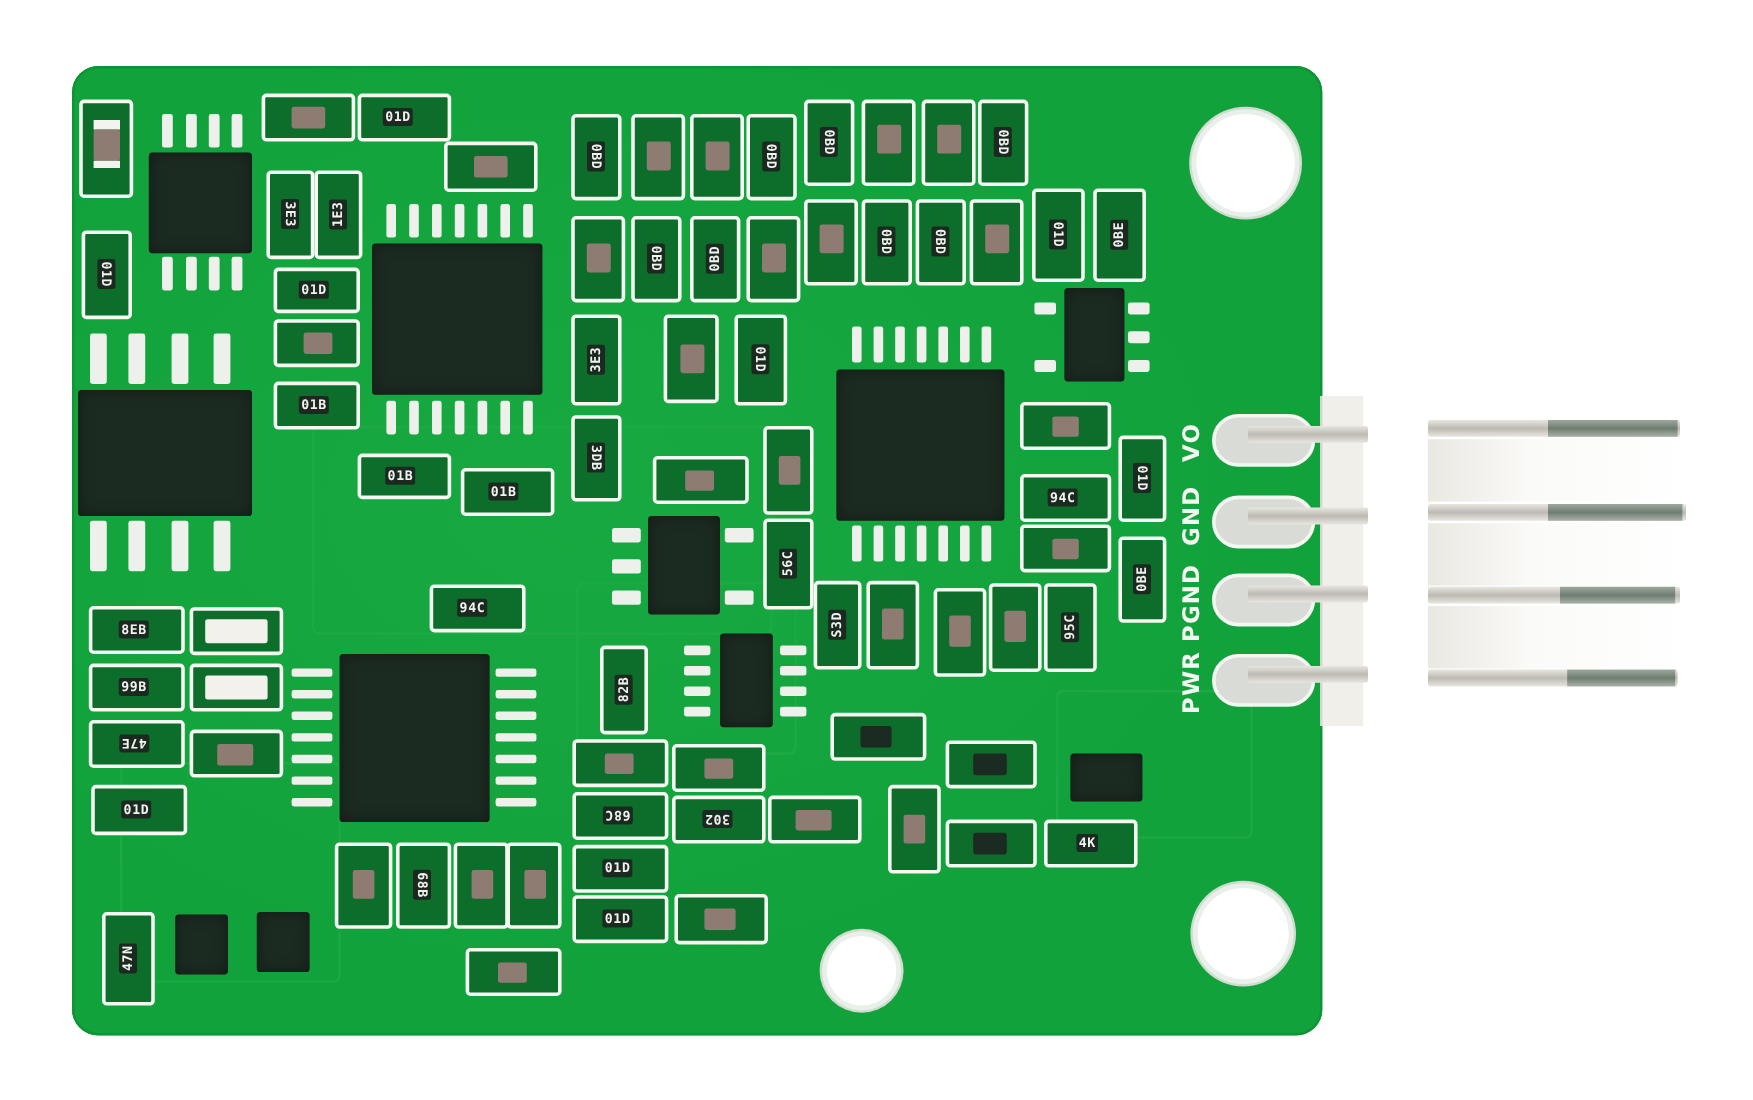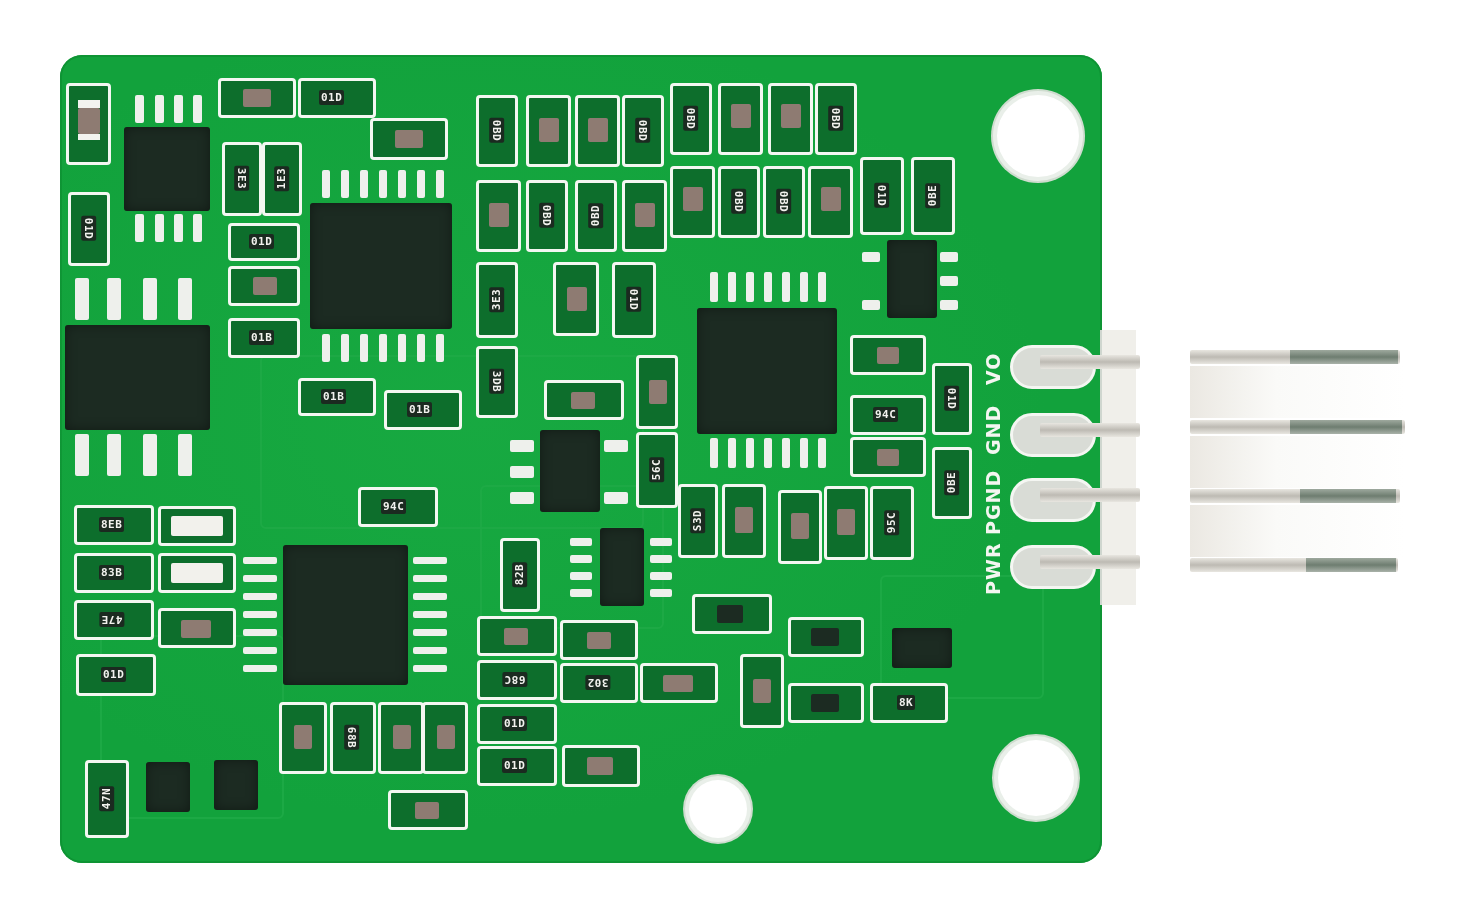--- a/index.html
+++ b/index.html
@@ -270,21 +270,21 @@
 <div class="pin" style="left:650px;top:589px;width:22px;height:8px;"></div>
 
 <div class="comp" style="left:358px;top:487px;width:80px;height:40px;">
     <span class="lbl" style="left:20px;top:9px;">94C</span>
   </div>
 
 <div class="comp" style="left:74px;top:505px;width:80px;height:40px;">
     <span class="lbl" style="left:22px;top:9px;">8EB</span>
   </div>
 <div class="comp" style="left:74px;top:553px;width:80px;height:40px;">
-    <span class="lbl" style="left:22px;top:9px;">83B</span>
+    <span class="lbl" style="left:22px;top:9px;">99B</span>
   </div>
 <div class="comp" style="left:74px;top:600px;width:80px;height:40px;">
     <span class="lbl flip" style="left:22px;top:9px;">47E</span>
   </div>
 <div class="comp" style="left:76px;top:654px;width:80px;height:42px;">
     <span class="lbl" style="left:22px;top:10px;">01D</span>
   </div>
 <div class="comp" style="left:158px;top:506px;width:78px;height:40px;">
     <div class="body" style="left:10px;top:7px;width:52px;height:20px;background:#f2f1ec;"></div>
   </div>
@@ -362,21 +362,21 @@
     <div class="body" style="left:20px;top:8px;width:28px;height:18px;background:#1c2b22;"></div>
   </div>
 <div class="comp" style="left:740px;top:654px;width:44px;height:74px;">
     <div class="body" style="left:10px;top:22px;width:18px;height:24px;"></div>
   </div>
 <div class="comp" style="left:788px;top:683px;width:76px;height:40px;">
     <div class="body" style="left:20px;top:8px;width:28px;height:18px;background:#1c2b22;"></div>
   </div>
 <div class="ic" style="left:892px;top:628px;width:60px;height:40px;"></div>
 <div class="comp" style="left:870px;top:683px;width:78px;height:40px;">
-    <span class="lbl" style="left:24px;top:9px;">8K</span>
+    <span class="lbl" style="left:24px;top:9px;">4K</span>
   </div>
 
 <div class="comp" style="left:85px;top:760px;width:44px;height:78px;">
     <span class="lbl rotn" style="left:6px;top:28px;">47N</span>
   </div>
 <div class="ic" style="left:146px;top:762px;width:44px;height:50px;"></div>
 <div class="ic" style="left:214px;top:760px;width:44px;height:50px;"></div>
 
 <div class="pad-oval" style="left:1010px;top:345px;width:86px;height:44px;"></div>
 <div class="pad-oval" style="left:1010px;top:413px;width:86px;height:44px;"></div>

